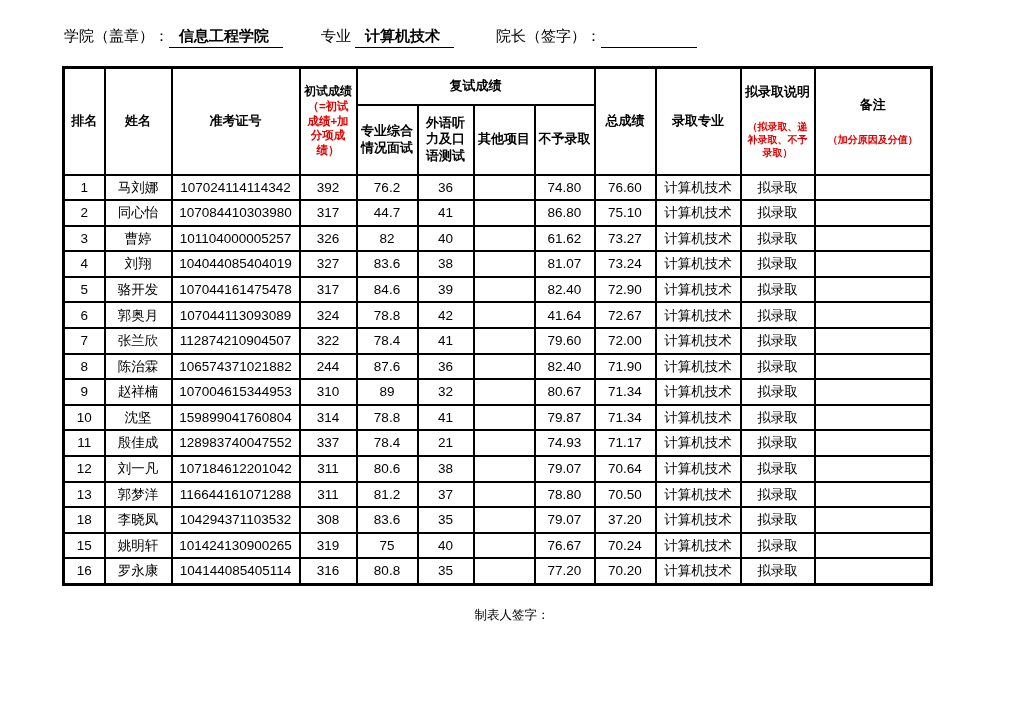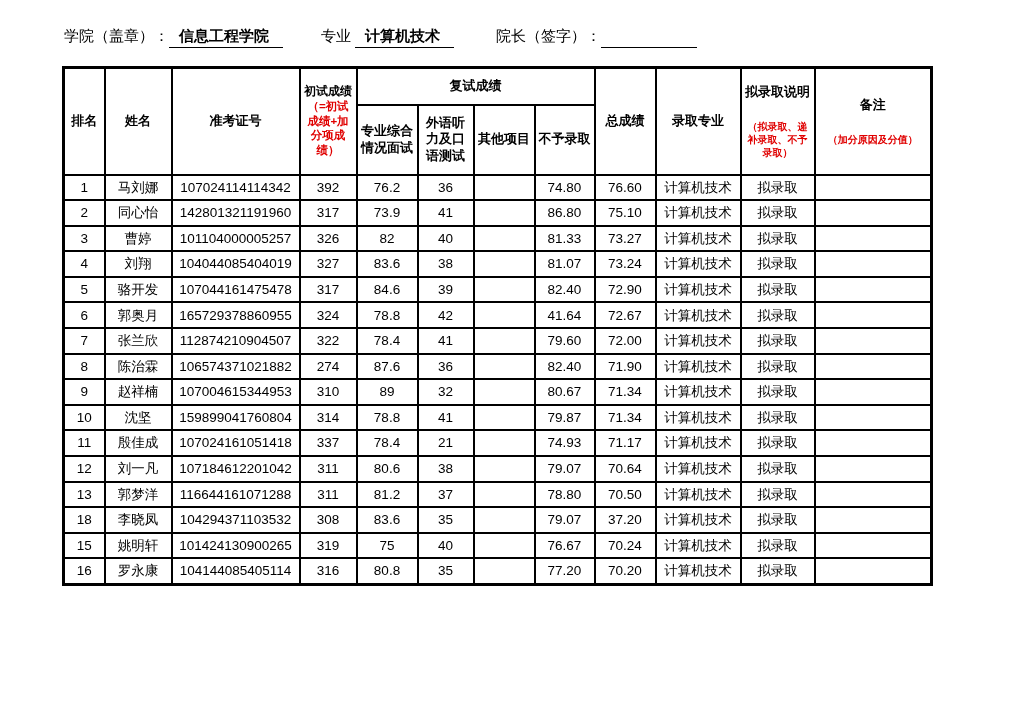--- a/index.html
+++ b/index.html
@@ -136,40 +136,40 @@
           <td></td>
           <td>74.80</td>
           <td>76.60</td>
           <td>计算机技术</td>
           <td>拟录取</td>
           <td></td>
         </tr>
         <tr>
           <td>2</td>
           <td>同心怡</td>
-          <td>142801321191960</td>
+          <td>107084410303980</td>
           <td>317</td>
-          <td>73.9</td>
+          <td>44.7</td>
           <td>41</td>
           <td></td>
           <td>86.80</td>
           <td>75.10</td>
           <td>计算机技术</td>
           <td>拟录取</td>
           <td></td>
         </tr>
         <tr>
           <td>3</td>
           <td>曹婷</td>
           <td>101104000005257</td>
           <td>326</td>
           <td>82</td>
           <td>40</td>
           <td></td>
-          <td>81.33</td>
+          <td>61.62</td>
           <td>73.27</td>
           <td>计算机技术</td>
           <td>拟录取</td>
           <td></td>
         </tr>
         <tr>
           <td>4</td>
           <td>刘翔</td>
           <td>104044085404019</td>
           <td>327</td>
@@ -192,21 +192,21 @@
           <td></td>
           <td>82.40</td>
           <td>72.90</td>
           <td>计算机技术</td>
           <td>拟录取</td>
           <td></td>
         </tr>
         <tr>
           <td>6</td>
           <td>郭奥月</td>
-          <td>165729378860955</td>
+          <td>107044113093089</td>
           <td>324</td>
           <td>78.8</td>
           <td>42</td>
           <td></td>
           <td>41.64</td>
           <td>72.67</td>
           <td>计算机技术</td>
           <td>拟录取</td>
           <td></td>
         </tr>
@@ -221,21 +221,21 @@
           <td>79.60</td>
           <td>72.00</td>
           <td>计算机技术</td>
           <td>拟录取</td>
           <td></td>
         </tr>
         <tr>
           <td>8</td>
           <td>陈治霖</td>
           <td>106574371021882</td>
-          <td>274</td>
+          <td>244</td>
           <td>87.6</td>
           <td>36</td>
           <td></td>
           <td>82.40</td>
           <td>71.90</td>
           <td>计算机技术</td>
           <td>拟录取</td>
           <td></td>
         </tr>
         <tr>
@@ -262,21 +262,21 @@
           <td></td>
           <td>79.87</td>
           <td>71.34</td>
           <td>计算机技术</td>
           <td>拟录取</td>
           <td></td>
         </tr>
         <tr>
           <td>11</td>
           <td>殷佳成</td>
-          <td>107024161051418</td>
+          <td>128983740047552</td>
           <td>337</td>
           <td>78.4</td>
           <td>21</td>
           <td></td>
           <td>74.93</td>
           <td>71.17</td>
           <td>计算机技术</td>
           <td>拟录取</td>
           <td></td>
         </tr>
@@ -346,14 +346,15 @@
           <td></td>
           <td>77.20</td>
           <td>70.20</td>
           <td>计算机技术</td>
           <td>拟录取</td>
           <td></td>
         </tr>
       </tbody>
   </table>
 
+  <div class="footer">制表人签字：</div>
 
 </div>
 
 </body></html>

